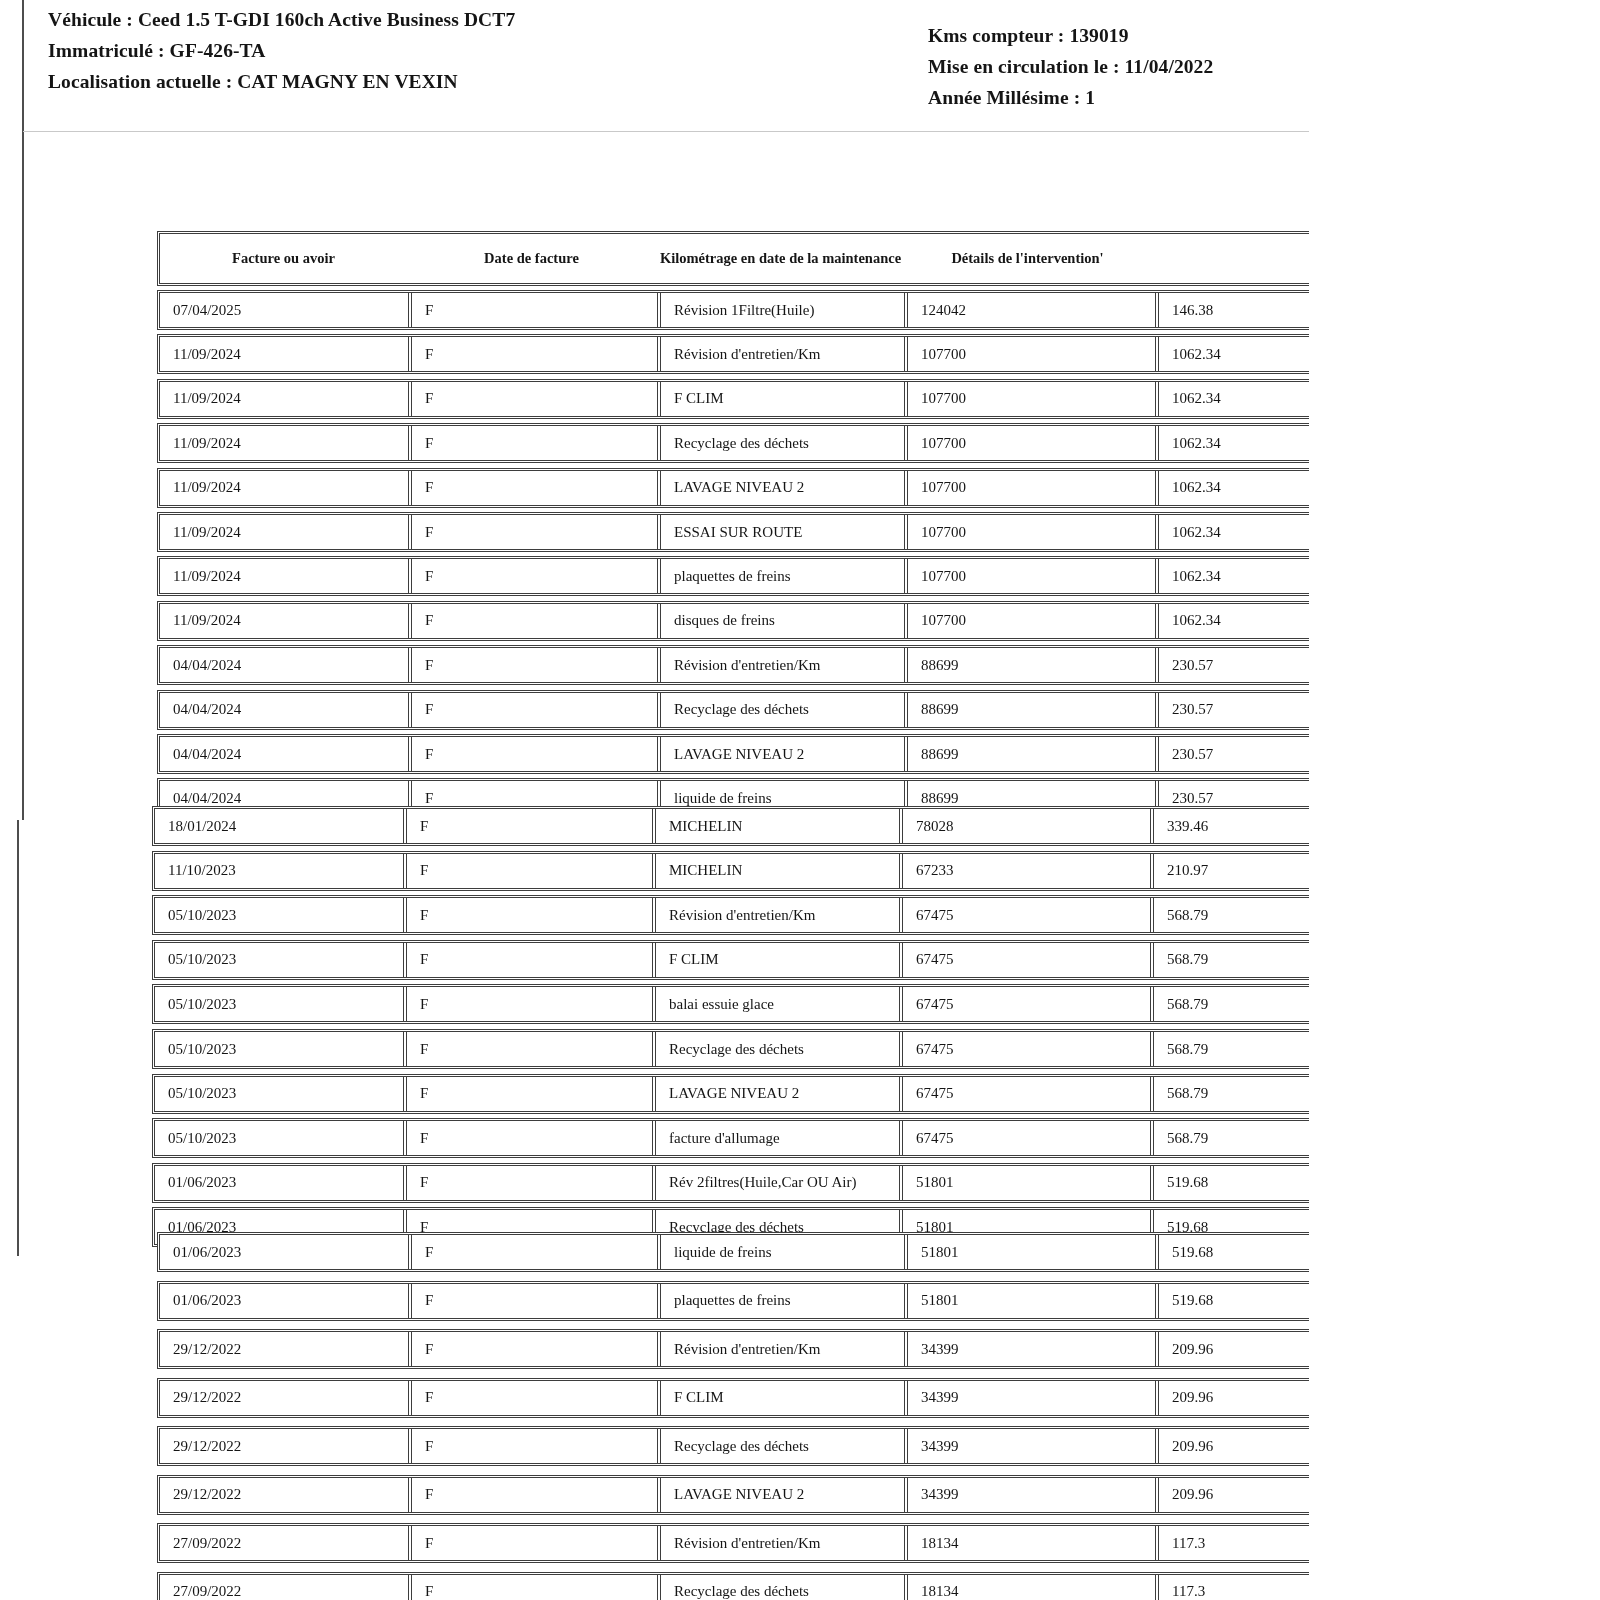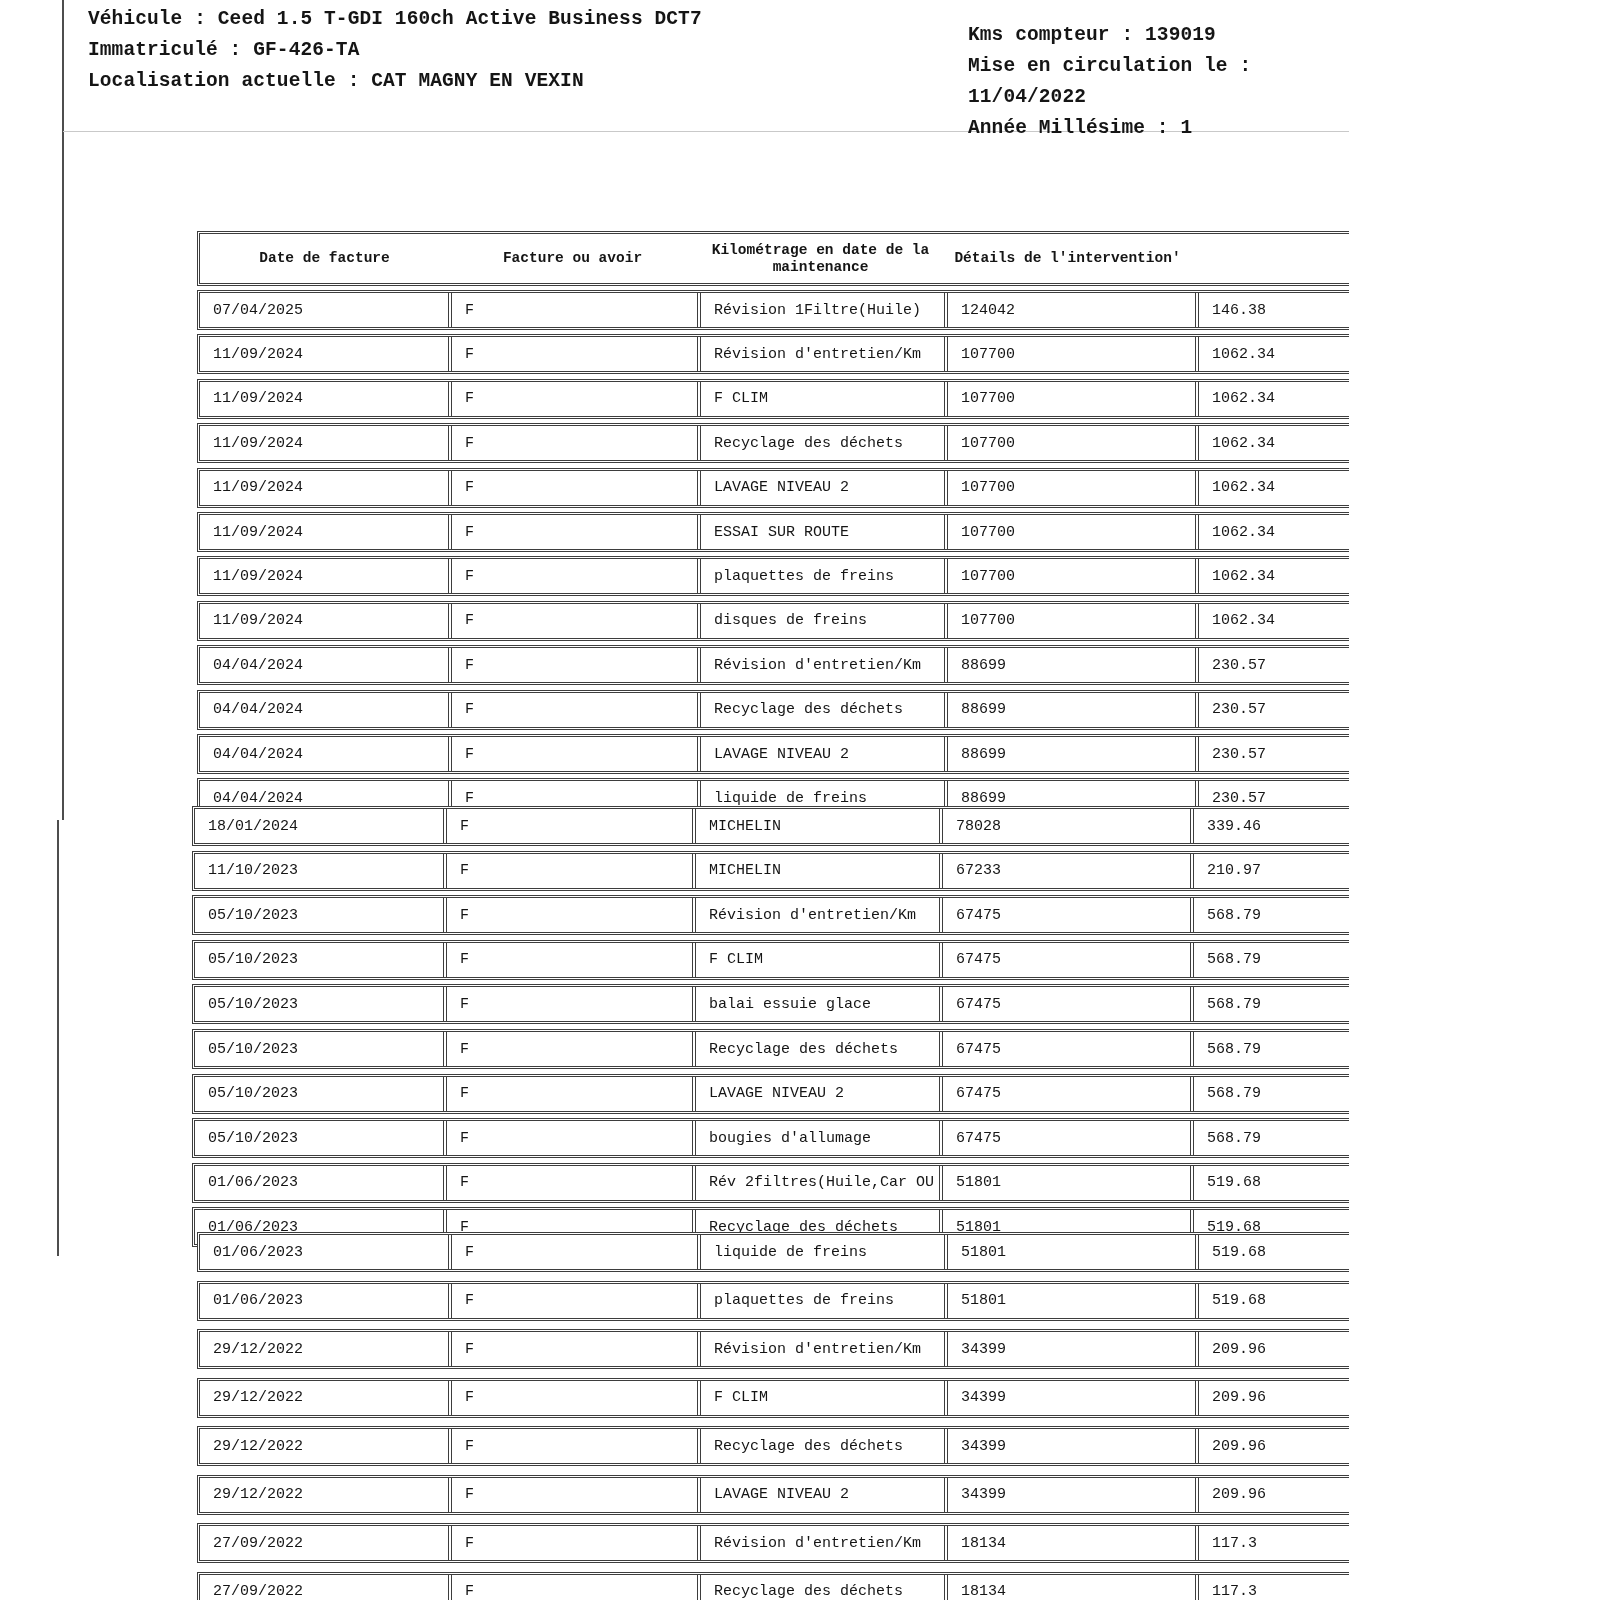--- a/index.html
+++ b/index.html
@@ -1,23 +1,22 @@
 <!DOCTYPE html>
 <html><head>
 <meta charset="utf-8">
 <style>
   html,body{margin:0;padding:0;background:#fff;}
   .canvas{
     position:relative;
     width:1309px;height:1600px;
     background:#ffffff;
     overflow:hidden;
-    font-family:Liberation Mono, monospace;
+    font-family:Liberation Serif, serif;
     color:#151515;
-    margin-left:40px;
   }
   
   .vline{position:absolute;width:0;border-left:2px solid #4e4e4e;}
   .vline-p1-left{left:22px;top:0;height:820px;}
   .vline-p1-right{left:1542px;top:0;height:818px;}
   .vline-p2-left{left:17px;top:820px;height:436px;}
   .hdivider{position:absolute;left:23px;top:131px;width:1520px;height:0;border-top:1px solid #c9c9c9;}
 
   
   .info-block{position:absolute;font-size:19.5px;font-weight:bold;line-height:31px;letter-spacing:0.1px;}
@@ -59,22 +58,22 @@
   </div>
 
   <div class="info-block info-right">
     <div>Kms compteur : 139019</div>
     <div>Mise en circulation le : 11/04/2022</div>
     <div>Année Millésime : 1</div>
   </div>
 
   <div class="box thead">
     <div class="inner">
+      <div class="hcell hc2">Facture ou avoir</div>
       <div class="hcell hc1">Date de facture</div>
-      <div class="hcell hc2">Facture ou avoir</div>
       <div class="hcell hc4">Kilométrage en date de la maintenance</div>
       <div class="hcell hc3">Détails de l'intervention'</div>
     </div>
   </div>
 
   <div id="rows-host">
       <div class="box row" style="left: 157px; width: 1248px; top: 290px;">
         <div class="inner">
           <div class="cell c1">07/04/2025</div>
           <div class="cell c2">F</div>
@@ -242,21 +241,21 @@
           <div class="cell c2">F</div>
           <div class="cell c3">LAVAGE NIVEAU 2</div>
           <div class="cell c4">67475</div>
           <div class="cell c5">568.79</div>
         </div>
       </div>
       <div class="box row" style="left: 152px; width: 1254px; top: 1118.2px;">
         <div class="inner">
           <div class="cell c1">05/10/2023</div>
           <div class="cell c2">F</div>
-          <div class="cell c3">bougies d'allumage</div>
+          <div class="cell c3">facture d'allumage</div>
           <div class="cell c4">67475</div>
           <div class="cell c5">568.79</div>
         </div>
       </div>
       <div class="box row" style="left: 152px; width: 1254px; top: 1162.8px;">
         <div class="inner">
           <div class="cell c1">01/06/2023</div>
           <div class="cell c2">F</div>
           <div class="cell c3">Rév 2filtres(Huile,Car OU Air)</div>
           <div class="cell c4">51801</div>

